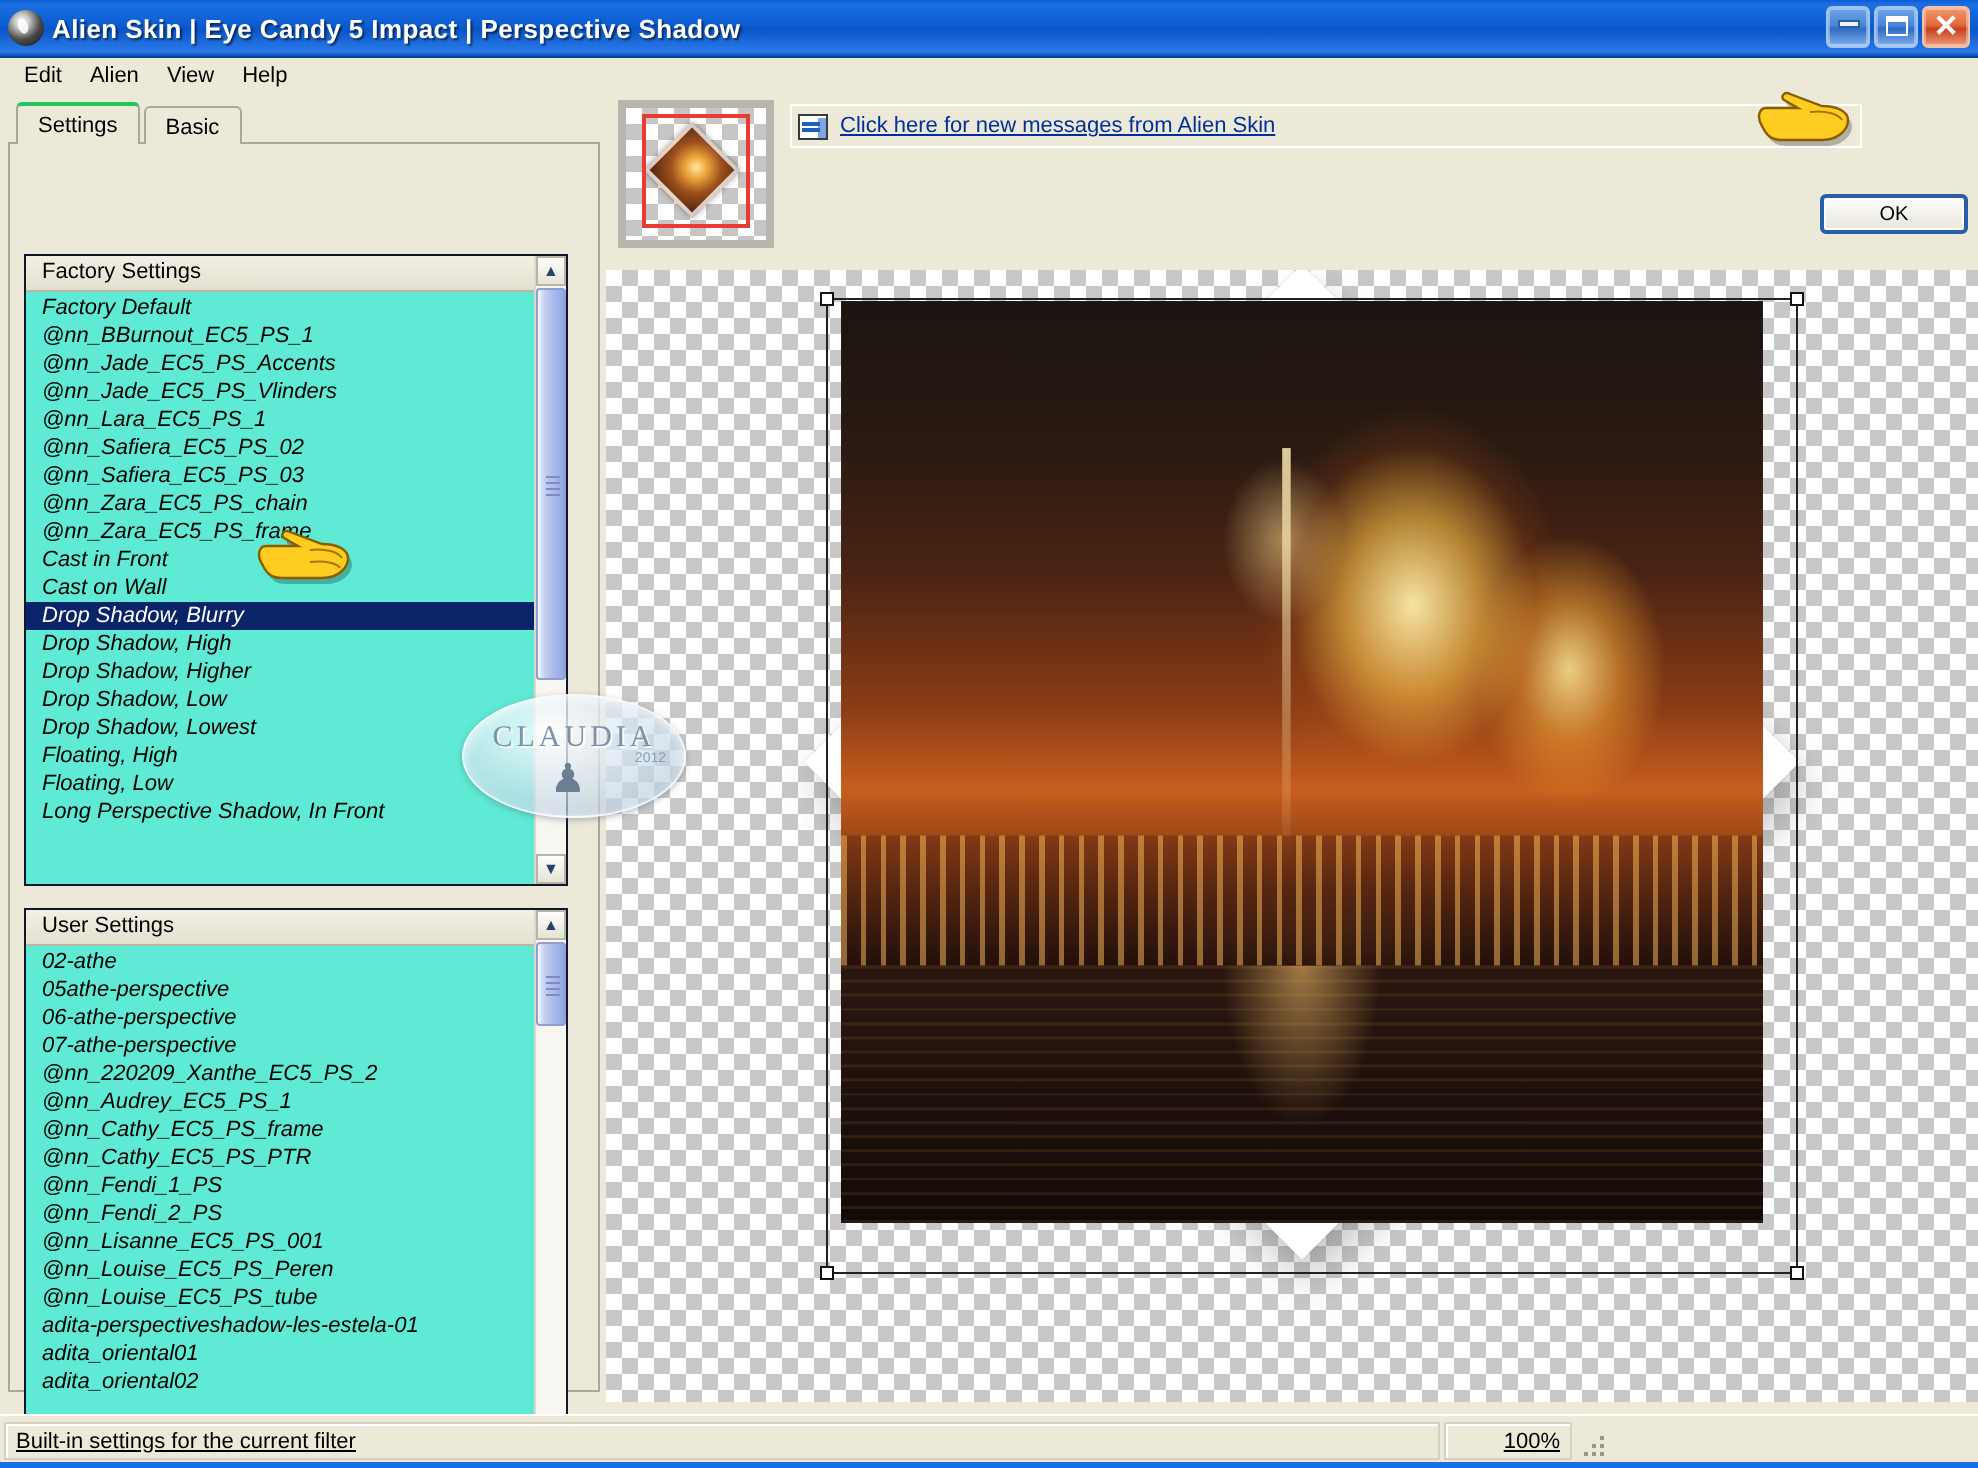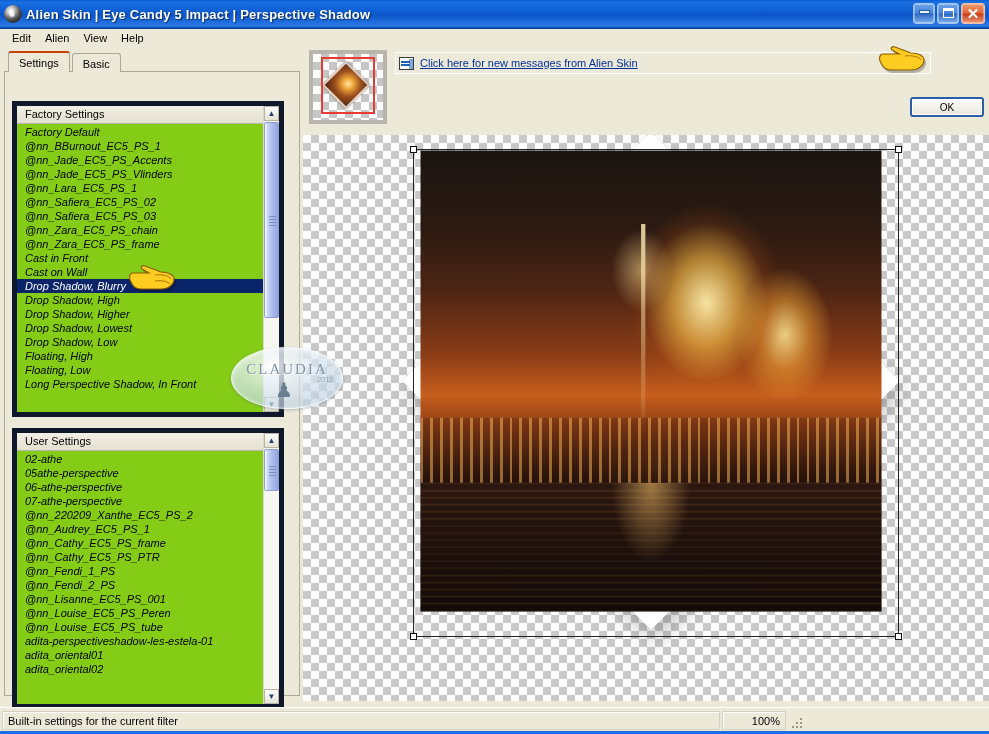--- a/index.html
+++ b/index.html
@@ -66,31 +66,32 @@
 
   
   #left-panel { position:absolute; left:0; top:47px; width:303px; height:654px; background:#ece9d8; }
   #tabs { position:absolute; left:8px; top:5px; height:20px; display:flex; align-items:flex-end; z-index:4; }
   .tab {
     height:19px; padding:2px 10px 0 10px; font-size:11px;
     background:#ece9d8; border:1px solid #aca899; border-bottom:none;
     border-radius:3px 3px 0 0; margin-right:2px; line-height:16px;
   }
   .tab.active {
-    border-top:2px solid #c2410c; font-weight:normal; height:21px; padding-top:2px;
+    border-top:2px solid #22c55e; font-weight:normal; height:21px; padding-top:2px;
     background:#ece9d8; position:relative; z-index:3;
   }
   #panel-box {
     position:absolute; left:4px; top:24px; width:296px; height:625px;
     background:#ece9d8; border:1px solid #aca899;
   }
 
   .listbox {
-    position:absolute; background:#84cc16; border:5px solid #0f172a;
+    position:absolute; background:#5eead4; border:1px solid #0f172a;
     overflow:hidden;
+    margin-top:26px;
   }
   #factory-box { left:12px; top:54px; width:272px; height:316px; }
   #user-box   { left:12px; top:381px; width:272px; height:281px; }
 
   .lb-header {
     height:18px; background:linear-gradient(to bottom,#f2f0e4,#e3e0d0);
     border-bottom:1px solid #b9b6a8; font-size:11px; padding:2px 0 0 8px;
     color:#000;
   }
   .lb-items { padding:1px 0 0 0; }
@@ -293,21 +294,21 @@
   }
   #wm-figure {
     position:absolute; left:40px; top:30px; width:26px; height:26px;
     color:#6b7f93; font-size:20px; line-height:26px; text-align:center;
   }
 
   
   #statusbar {
     position:absolute; left:0; top:707px; width:989px; height:24px;
     background:#ece9d8; border-top:1px solid #fff;
-    display:flex; align-items:center;
+    display:flex; align-items:center;text-decoration:underline;
   }
   .sb-pane {
     height:19px; margin:2px 0 0 2px; border:1px solid #d4d0c2;
     box-shadow: inset 1px 1px 0 #fff;
     display:flex; align-items:center; padding:0 5px; font-size:11px;
   }
   #sb-msg   { width:718px; }
   #sb-zoom  { width:64px; justify-content:flex-end;padding-left:47px; }
   #sb-grip  { width:16px; position:relative; border:none; box-shadow:none; }
   #sb-grip i { position:absolute; right:2px; bottom:2px; width:2px; height:2px; background:#9a968a; }
@@ -358,22 +359,22 @@
         <div class="lb-item">@nn_Lara_EC5_PS_1</div>
         <div class="lb-item">@nn_Safiera_EC5_PS_02</div>
         <div class="lb-item">@nn_Safiera_EC5_PS_03</div>
         <div class="lb-item">@nn_Zara_EC5_PS_chain</div>
         <div class="lb-item">@nn_Zara_EC5_PS_frame</div>
         <div class="lb-item">Cast in Front</div>
         <div class="lb-item">Cast on Wall</div>
         <div class="lb-item selected">Drop Shadow, Blurry</div>
         <div class="lb-item">Drop Shadow, High</div>
         <div class="lb-item">Drop Shadow, Higher</div>
+        <div class="lb-item">Drop Shadow, Low</div>
         <div class="lb-item">Drop Shadow, Lowest</div>
-        <div class="lb-item">Drop Shadow, Low</div>
         <div class="lb-item">Floating, High</div>
         <div class="lb-item">Floating, Low</div>
         <div class="lb-item">Long Perspective Shadow, In Front</div>
       </div>
     <div class="vsb">
       <div class="btn up">▲</div>
       <div class="thumb" style="top:16px;height:196px;">
         <span class="grip">
             <i></i>
             <i></i>

